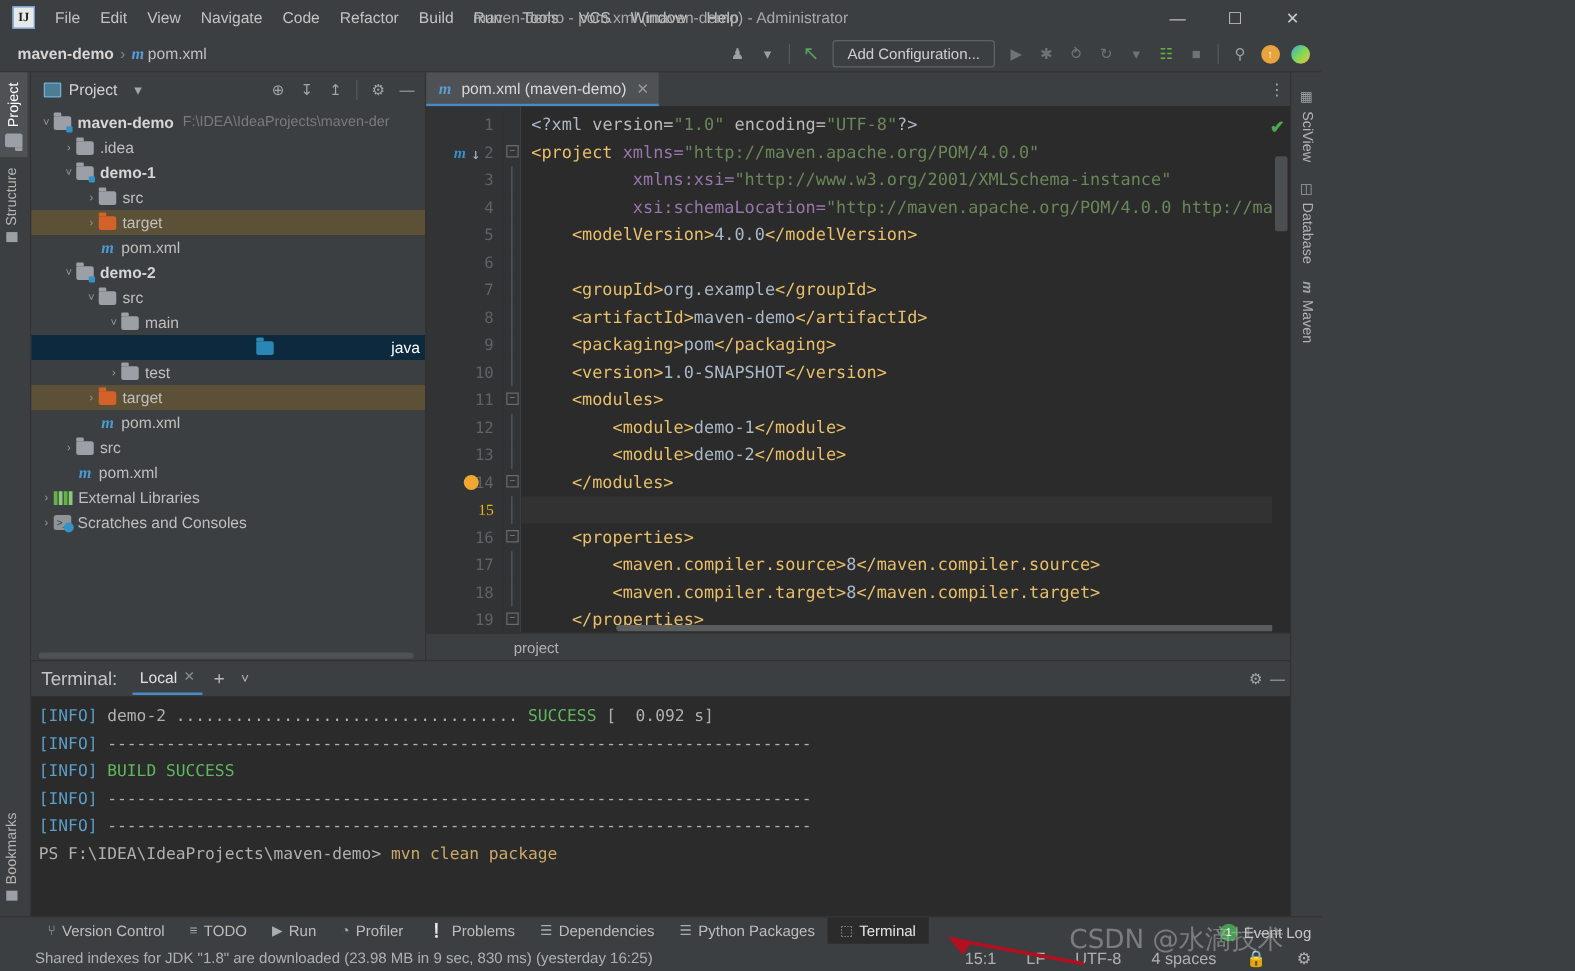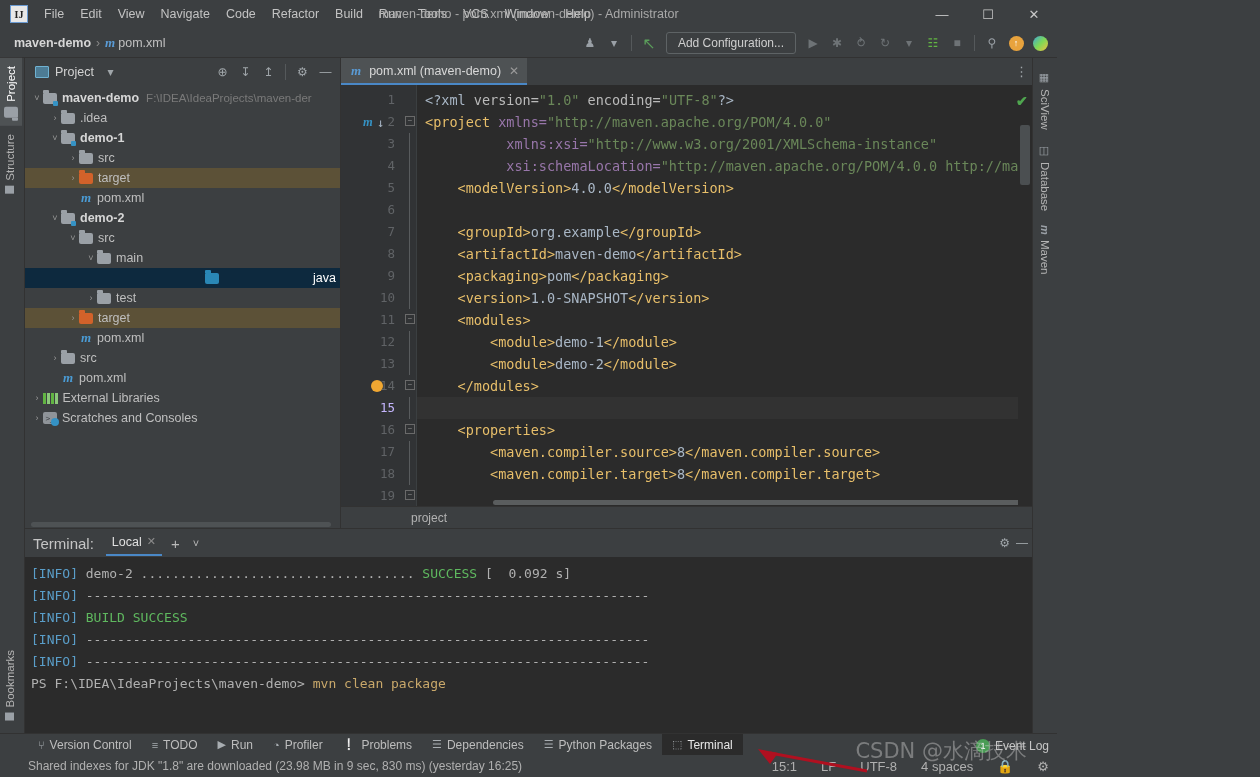--- a/index.html
+++ b/index.html
@@ -189,21 +189,21 @@
   .code-wrap { flex: 1; display: flex; position: relative; overflow: hidden; }
   .gutter {
     width: 62px; background: #313335; flex: none;
     font-family: "DejaVu Sans Mono", monospace; font-size: 12.5px;
     padding-top: 4px; position: relative;
   }
   .gl {
     height: 22px; line-height: 22px; color: #606366;
     text-align: right; padding-right: 8px; position: relative;
   }
-  .gl.cur { color: #c4b5fd; }
+  .gl.cur { color: #eab308; font-family: Liberation Serif, serif; }
   .gl .mmark {
     position: absolute; left: 22px; top: 0; color: #3592c4;
     font-style: italic; font-weight: bold; font-family: "Liberation Serif", serif;
   }
   .gl .caretmark { position: absolute; left: 36px; top: 1px; color: #a9b7c6; font-size: 12px; }
   .gl .bulb { position: absolute; left: 30px; top: 5px; width: 12px; height: 12px;
               border-radius: 50%; background: #f0a732; }
   .foldcol {
     width: 14px; background: #313335; flex: none; padding-top: 4px;
     border-right: 1px solid #3b3f41;
@@ -616,20 +616,21 @@
           <div class="cl"><span class="tag">    &lt;packaging&gt;</span><span class="txt">pom</span><span class="tag">&lt;/packaging&gt;</span></div>
           <div class="cl"><span class="tag">    &lt;version&gt;</span><span class="txt">1.0-SNAPSHOT</span><span class="tag">&lt;/version&gt;</span></div>
           <div class="cl"><span class="tag">    &lt;modules&gt;</span></div>
           <div class="cl"><span class="tag">        &lt;module&gt;</span><span class="txt">demo-1</span><span class="tag">&lt;/module&gt;</span></div>
           <div class="cl"><span class="tag">        &lt;module&gt;</span><span class="txt">demo-2</span><span class="tag">&lt;/module&gt;</span></div>
           <div class="cl"><span class="tag">    &lt;/modules&gt;</span></div>
           <div class="cl cur"></div>
           <div class="cl"><span class="tag">    &lt;properties&gt;</span></div>
           <div class="cl"><span class="tag">        &lt;maven.compiler.source&gt;</span><span class="txt">8</span><span class="tag">&lt;/maven.compiler.source&gt;</span></div>
           <div class="cl"><span class="tag">        &lt;maven.compiler.target&gt;</span><span class="txt">8</span><span class="tag">&lt;/maven.compiler.target&gt;</span></div>
+          <div class="cl"><span class="tag">    &lt;/properties&gt;</span></div>
           <div class="editor-scroll-h">
             <i></i>
           </div>
       </div>
       <div class="marker-bar">
         <span class="okcheck">✔</span>
         <span class="thumb"></span>
       </div>
     </div>
     <div class="breadcrumb-bar">

